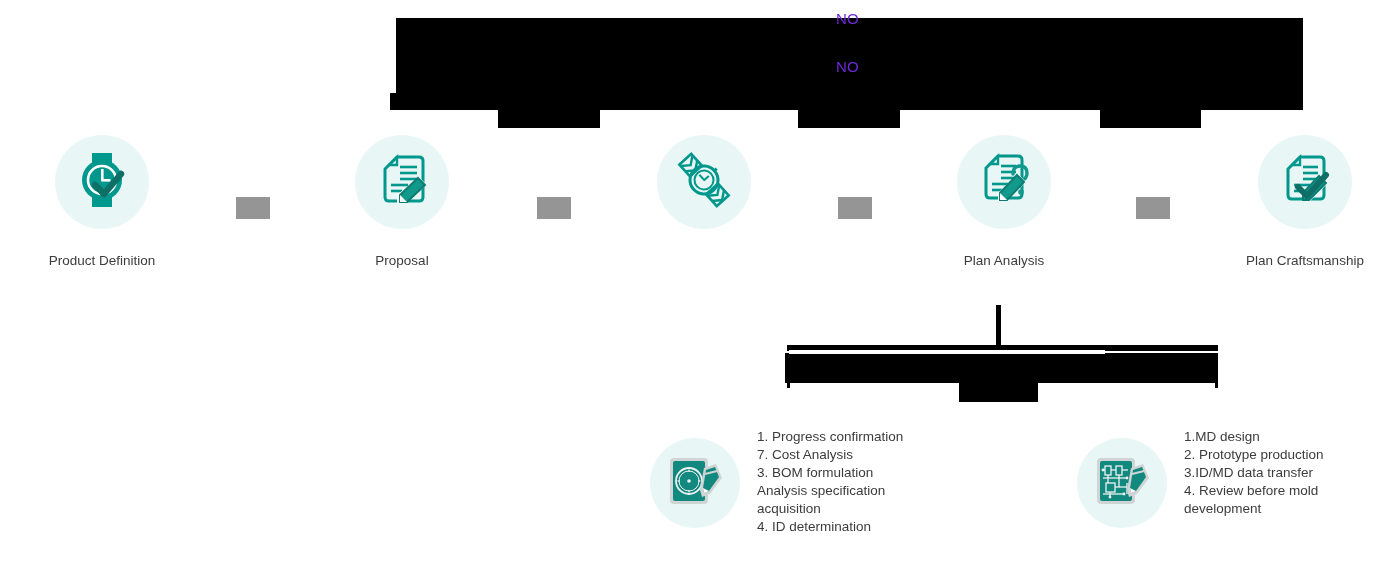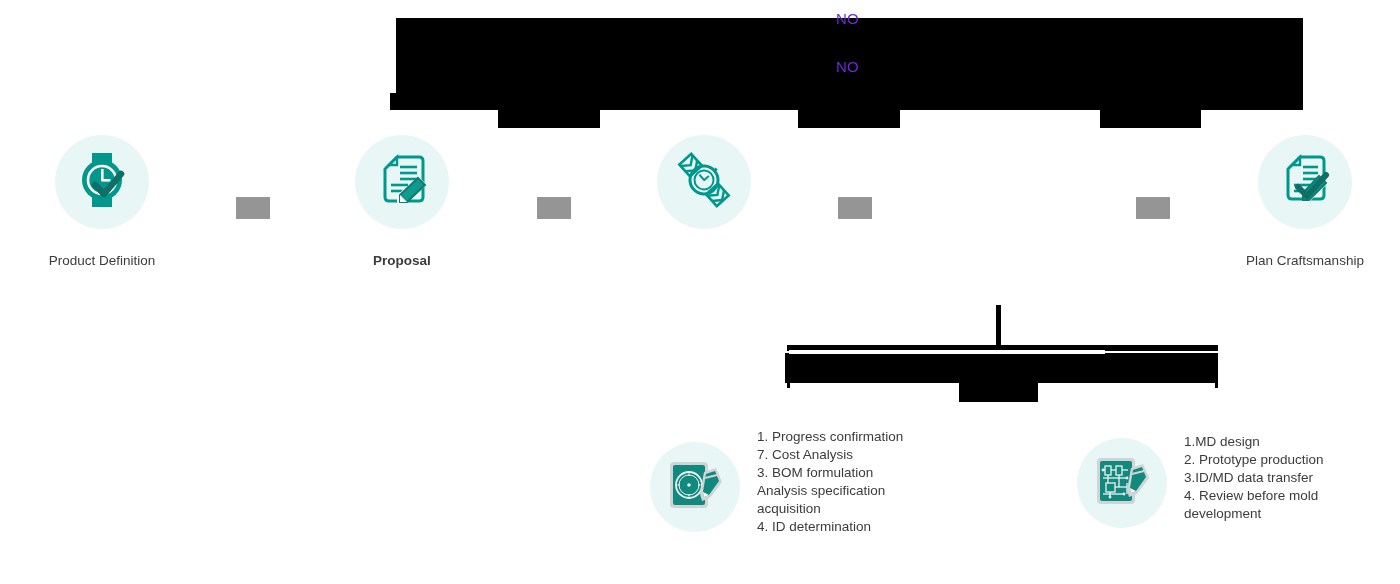--- a/index.html
+++ b/index.html
@@ -60,39 +60,39 @@
     display: flex; align-items: center; justify-content: center;
   }
   .step-label {
     margin-top: 22px;
     font-size: 13.5px;
     line-height: 19px;
     color: #3c3c3c;
   }
 
   #step-1 { left: -2px;   top: 135px; }
-  #step-2 { left: 298px;  top: 135px; font-weight: bold; }
+  #step-2 { left: 298px;  top: 135px; }
   #step-3 { left: 600px;  top: 135px; }
   #step-4 { left: 900px;  top: 135px; }
   #step-5 { left: 1201px; top: 135px; }
 
   
   .connector {
     position: absolute;
     width: 34px; height: 22px;
     background: #959595;
     top: 197px;
   }
   #connector-1 { left: 232px; }
   #connector-2 { left: 533px; }
   #connector-3 { left: 834px; }
   #connector-4 { left: 1132px; }
 
   
-  .detail-item { position: absolute; display: flex; align-items: center; }
+  .detail-item { position: absolute; display: flex; align-items: flex-start; }
   #detail-item-1 { left: 650px; top: 428px; }
   #detail-item-2 { left: 1077px; top: 428px; }
 
   .detail-icon-circle {
     width: 90px; height: 90px; border-radius: 50%;
     background: #e8f7f5;
     flex: 0 0 90px;
     display: flex; align-items: center; justify-content: center;
     margin-top: 10px;
   }
@@ -183,20 +183,41 @@
             <circle cx="36" cy="36" r="9.5" fill="none" stroke="#00978c" stroke-width="2"></circle>
             <rect x="35.1" y="29" width="2" height="8" fill="#00978c"></rect>
             <rect x="35.8" y="35.2" width="6.5" height="2" fill="#00978c"></rect>
             <rect x="49" y="34.6" width="4" height="3" fill="#00978c"></rect>
           </g>
         </svg>
       </span>
     </div>
   </div>
 
+  <div class="step" id="step-4">
+    <div class="step-icon-circle">
+      <span>
+        <svg width="72" height="72" viewBox="0 0 72 72">
+          <path d="M22 20 L30 12 L50 12 Q54 12 54 16 L54 50 Q54 54 50 54 L22 54 Q18 54 18 50 L18 24 Z" fill="none" stroke="#00978c" stroke-width="3"></path>
+          <path d="M30 12 L22 20 L30 20 Z" fill="none" stroke="#00978c" stroke-width="2.4"></path>
+          <line x1="33" y1="22" x2="48" y2="22" stroke="#00978c" stroke-width="2.6"></line>
+          <line x1="33" y1="28" x2="48" y2="28" stroke="#00978c" stroke-width="2.6"></line>
+          <line x1="33" y1="34" x2="48" y2="34" stroke="#00978c" stroke-width="2.6"></line>
+          <line x1="24" y1="40" x2="40" y2="40" stroke="#00978c" stroke-width="2.6"></line>
+          <line x1="24" y1="46" x2="34" y2="46" stroke="#00978c" stroke-width="2.6"></line>
+          <path d="M45 30 Q45 22 52 22 Q59 22 59 29 Q59 35 53 37 L53 42" fill="none" stroke="#11998c" stroke-width="3.4" stroke-linecap="round"></path>
+          <circle cx="53" cy="48" r="2.8" fill="#11998c"></circle>
+          <path d="M50 30 L58 38 L38 57 L30 57 L30 49 Z" fill="#ffffff"></path>
+          <path d="M49 31 L56 38 L39 56 L32 56 L32 49 Z" fill="#11998c" stroke="#0d7c72" stroke-width="2"></path>
+          <path d="M32 49 L32 56 L39 56 Z" fill="#ffffff"></path>
+        </svg>
+      </span>
+    </div>
+    <div class="step-label">Plan Analysis</div>
+  </div>
 
   <div class="step" id="step-5">
     <div class="step-icon-circle">
       <span>
         <svg width="70" height="70" viewBox="0 0 70 70">
           <path d="M22 20 L30 12 L50 12 Q54 12 54 16 L54 50 Q54 54 50 54 L22 54 Q18 54 18 50 L18 24 Z" fill="none" stroke="#00978c" stroke-width="3"></path>
           <path d="M30 12 L22 20 L30 20 Z" fill="none" stroke="#00978c" stroke-width="2.4"></path>
           <line x1="33" y1="22" x2="48" y2="22" stroke="#00978c" stroke-width="2.6"></line>
           <line x1="33" y1="28" x2="48" y2="28" stroke="#00978c" stroke-width="2.6"></line>
           <line x1="33" y1="34" x2="48" y2="34" stroke="#00978c" stroke-width="2.6"></line>

